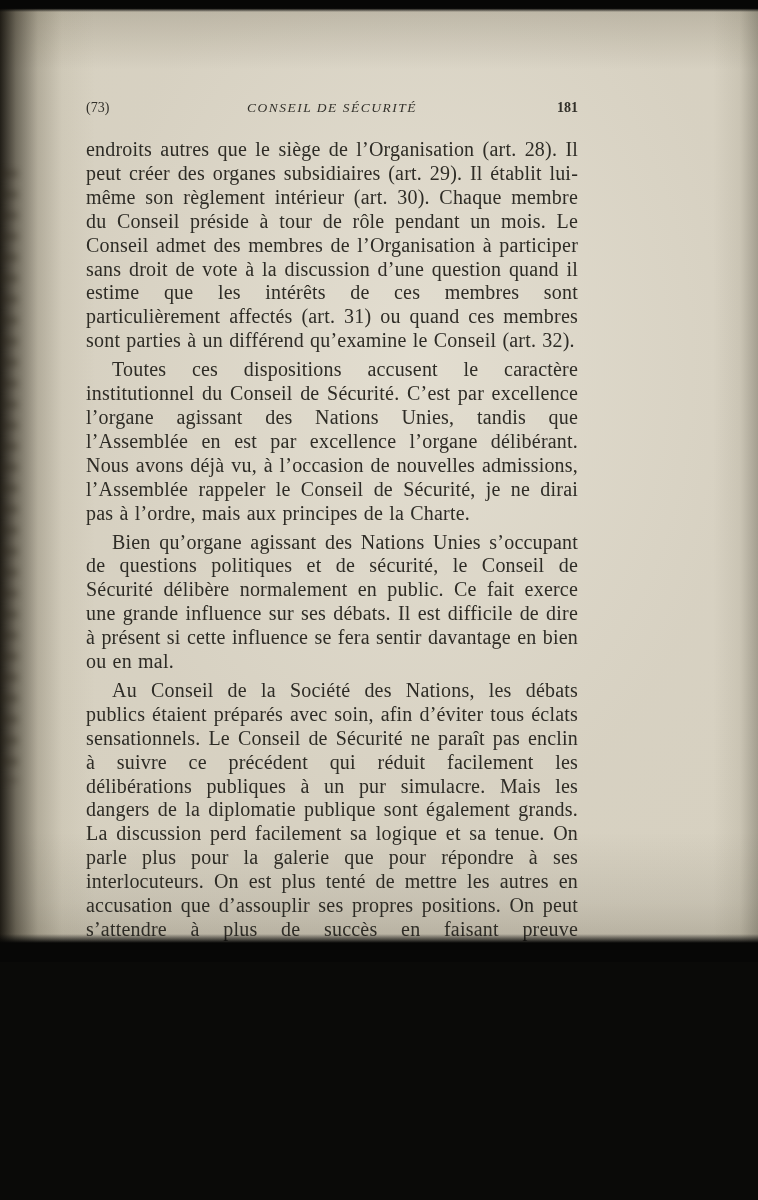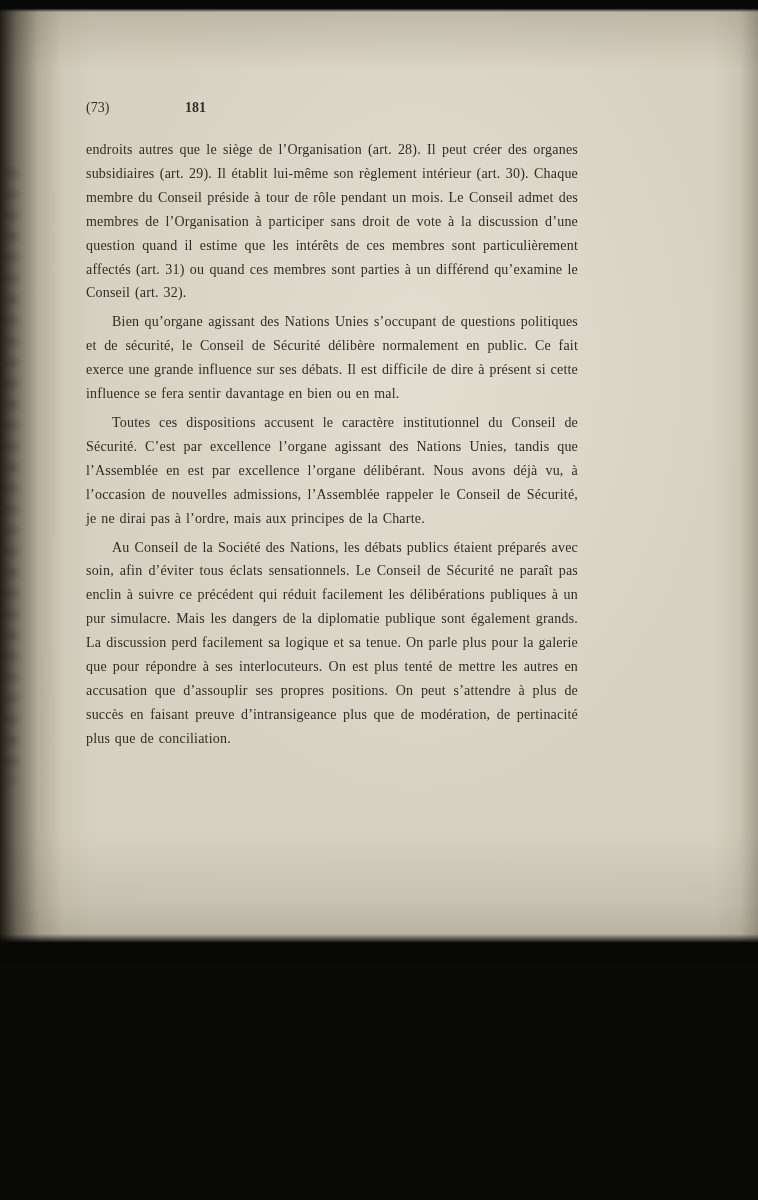--- a/index.html
+++ b/index.html
@@ -79,21 +79,21 @@
     letter-spacing: 1.5px;
     font-size: 13.5px;
   }
   .page-header .pagenum {
     min-width: 60px;
     text-align: right;
     font-weight: bold;
   }
   .body-text p {
     margin: 0 0 5px 0;
-    font-size: 14px;
+    font-size: 20px;
     line-height: 23.9px;
     text-align: justify;
     text-indent: 26px;
     letter-spacing: 0.2px;
     word-spacing: 1px;
   }
   .body-text p.noindent {
     text-indent: 0;
   }
   .watermark {
@@ -115,27 +115,28 @@
 
 <div class="photo">
 
   <div class="paper-shading"></div>
   <div class="spine-ghost"></div>
 
   <div class="page-content">
 
     <div class="page-header">
       <span class="folio">(73)</span>
+      <span class="running-title">CONSEIL DE SÉCURITÉ</span>
       <span class="pagenum">181</span>
     </div>
 
     <div class="body-text">
       <p class="noindent">endroits autres que le siège de l’Organisation (art. 28). Il peut créer des organes subsidiaires (art. 29). Il établit lui-même son règlement intérieur (art. 30). Chaque membre du Conseil préside à tour de rôle pendant un mois. Le Conseil admet des membres de l’Organisation à participer sans droit de vote à la discussion d’une question quand il estime que les intérêts de ces membres sont particulièrement affectés (art. 31) ou quand ces membres sont parties à un différend qu’examine le Conseil (art. 32).</p>
+      <p>Toutes ces dispositions accusent le caractère institutionnel du Conseil de Sécurité. C’est par excellence l’organe agissant des Nations Unies, tandis que l’Assemblée en est par excellence l’organe délibérant. Nous avons déjà vu, à l’occasion de nouvelles admissions, l’Assemblée rappeler le Conseil de Sécurité, je ne dirai pas à l’ordre, mais aux principes de la Charte.</p>
       <p>Bien qu’organe agissant des Nations Unies s’occupant de questions politiques et de sécurité, le Conseil de Sécurité délibère normalement en public. Ce fait exerce une grande influence sur ses débats. Il est difficile de dire à présent si cette influence se fera sentir davantage en bien ou en mal.</p>
-      <p>Toutes ces dispositions accusent le caractère institutionnel du Conseil de Sécurité. C’est par excellence l’organe agissant des Nations Unies, tandis que l’Assemblée en est par excellence l’organe délibérant. Nous avons déjà vu, à l’occasion de nouvelles admissions, l’Assemblée rappeler le Conseil de Sécurité, je ne dirai pas à l’ordre, mais aux principes de la Charte.</p>
       <p>Au Conseil de la Société des Nations, les débats publics étaient préparés avec soin, afin d’éviter tous éclats sensationnels. Le Conseil de Sécurité ne paraît pas enclin à suivre ce précédent qui réduit facilement les délibérations publiques à un pur simulacre. Mais les dangers de la diplomatie publique sont également grands. La discussion perd facilement sa logique et sa tenue. On parle plus pour la galerie que pour répondre à ses interlocuteurs. On est plus tenté de mettre les autres en accusation que d’assouplir ses propres positions. On peut s’attendre à plus de succès en faisant preuve d’intransigeance plus que de modération, de pertinacité plus que de conciliation.</p>
     </div>
 
   </div>
 
   <div class="watermark">Librairie du Bassin</div>
 
   <div class="top-band"></div>
   <div class="bottom-band"></div>
 

